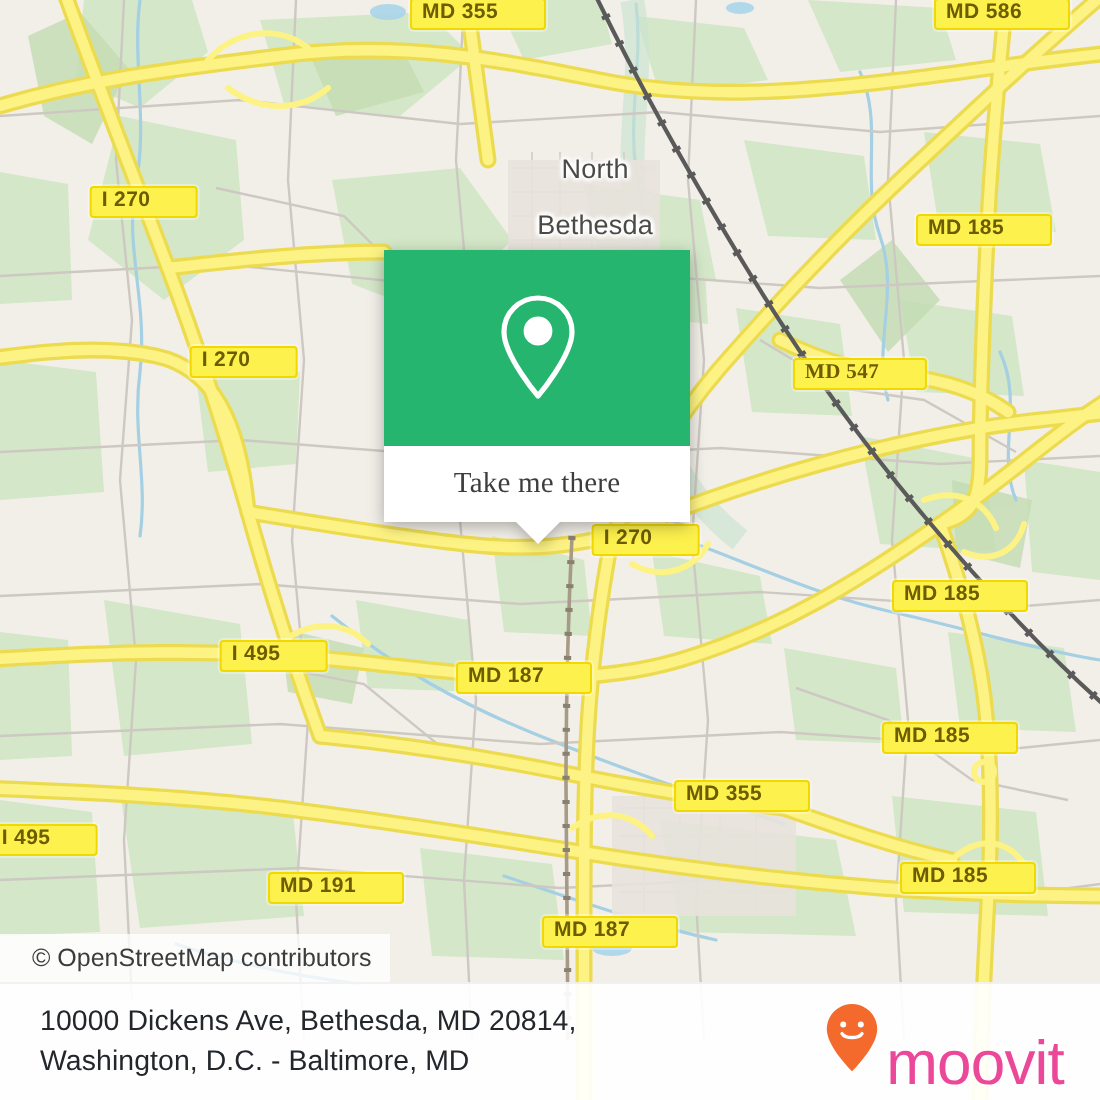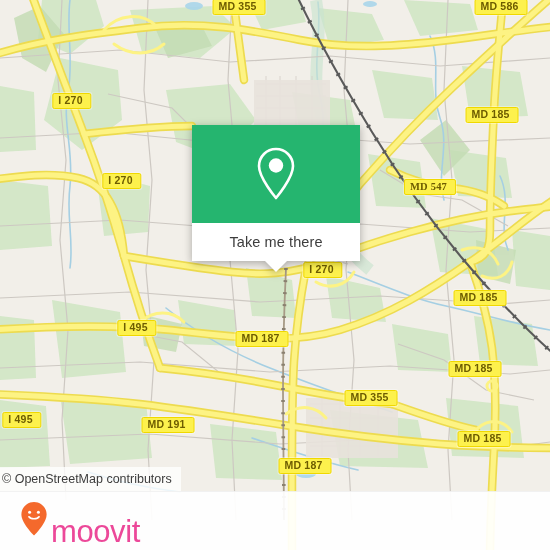--- a/index.html
+++ b/index.html
@@ -46,34 +46,35 @@
   
   .shield {
     position: absolute;
     background: #fdf14d;
     border: 1.5px solid #f0d800;
     border-radius: 2px;
     color: #6d5c00;
     font-size: 10.5px;
     font-weight: 700;
     letter-spacing: .2px;
-    padding: 1px 8px 2px 5px;
+    padding: 1px 23px 2px 5px;
     line-height: 11px;
     white-space: nowrap;
     box-shadow: 0 0 0 1px rgba(255,255,255,.35);
     transform: translate(-50%, -50%);
   }
 
   
   #popup-card {
     position: absolute;
     left: 192px;
     top: 125px;
-    width: 168px;
+    width: 153px;
     filter: drop-shadow(0 2px 4px rgba(0,0,0,.30));
+    font-family: Liberation Serif, serif;
   }
   #popup-image {
     height: 98px;
     background: #22b573;
     background: #25b56f;
     display: flex;
     align-items: center;
     justify-content: center;
   }
   #popup-image svg { display:block; }
@@ -102,21 +103,21 @@
 
   
   #attribution {
     position: absolute;
     left: 0;
     top: 467px;
     background: rgba(255,255,255,.78);
     color: #3c3c3c;
     font-size: 12.5px;
     line-height: 14px;
-    padding: 5px 9px 6px 2px;
+    padding: 5px 9px 6px 16px;
     white-space: nowrap;
   }
 
   
   #bottom-bar {
     position: absolute;
     left: 0;
     top: 491px;
     width: 550px;
     height: 59px;
@@ -317,35 +318,39 @@
       </g>
 
       <g stroke="#a79a86" fill="none" stroke-width="1.8">
         <path d="M286,268 C284,310 283,350 283,392 C283,436 284,478 284,520"></path>
       </g>
       <g stroke="#8a8070" fill="none" stroke-width="3.6" stroke-dasharray="2 10">
         <path d="M286,268 C284,310 283,350 283,392 C283,436 284,478 284,520"></path>
       </g>
     </svg>
 
+    <div class="place-label" style="left:240px; top:64px; width:92px;">
+      <span>North</span><br>
+      <span>Bethesda</span>
+    </div>
 
     <div class="shield" style="left:239px; top:7px;">MD 355</div>
     <div class="shield" style="left:455px; top:7px;margin-left:46px;">MD 586</div>
     <div class="shield" style="left:72px;  top:101px;">I 270</div>
     <div class="shield" style="left:492px; top:115px;">MD 185</div>
     <div class="shield" style="left:122px; top:181px;">I 270</div>
     <div class="shield" style="left:430px; top:187px;font-family:Liberation Serif, serif;">MD 547</div>
     <div class="shield" style="left:323px; top:270px;">I 270</div>
     <div class="shield" style="left:480px; top:298px;">MD 185</div>
     <div class="shield" style="left:137px; top:328px;">I 495</div>
     <div class="shield" style="left:262px; top:339px;">MD 187</div>
     <div class="shield" style="left:475px; top:369px;">MD 185</div>
     <div class="shield" style="left:371px; top:398px;">MD 355</div>
     <div class="shield" style="left:22px;  top:420px;">I 495</div>
-    <div class="shield" style="left:168px; top:425px;">MD 191</div>
+    <div class="shield" style="left:168px; top:444px;">MD 191</div>
     <div class="shield" style="left:484px; top:439px;">MD 185</div>
     <div class="shield" style="left:305px; top:466px;">MD 187</div>
 
     <div id="popup-card">
       <div id="popup-image">
         <span>
           <svg width="44" height="56" viewBox="0 0 44 56" aria-hidden="true">
             <path d="M22 3 C12.6 3 5 10.6 5 20 C5 32 22 52 22 52 C22 52 39 32 39 20 C39 10.6 31.4 3 22 3 Z" fill="none" stroke="#ffffff" stroke-width="2.6" stroke-linejoin="round"></path>
             <circle cx="22" cy="19.5" r="7.2" fill="#ffffff"></circle>
           </svg>
@@ -356,20 +361,24 @@
       </div>
       <div id="popup-tail"></div>
     </div>
 
     <div id="attribution">
       <span>© OpenStreetMap contributors</span>
     </div>
   </div>
 
   <div id="bottom-bar">
+    <div id="address-block">
+      <span>10000 Dickens Ave, Bethesda, MD 20814,</span>
+      <span id="address-line-2">Washington, D.C. - Baltimore, MD</span>
+    </div>
     <div id="brand">
       <span>
         <svg width="28" height="36" viewBox="0 0 28 36" aria-hidden="true">
           <path d="M14 1 C7 1 1.4 6.6 1.4 13.6 C1.4 22.4 14 34.6 14 34.6 C14 34.6 26.6 22.4 26.6 13.6 C26.6 6.6 21 1 14 1 Z" fill="#f4692c"></path>
           <circle cx="9.6" cy="11.2" r="1.5" fill="#ffffff"></circle>
           <circle cx="18.4" cy="11.2" r="1.5" fill="#ffffff"></circle>
           <path d="M9 15.8 C10.6 18.4 17.4 18.4 19 15.8" fill="none" stroke="#ffffff" stroke-width="1.7" stroke-linecap="round"></path>
         </svg>
       </span>
       <span id="brand-wordmark">moovit</span>

